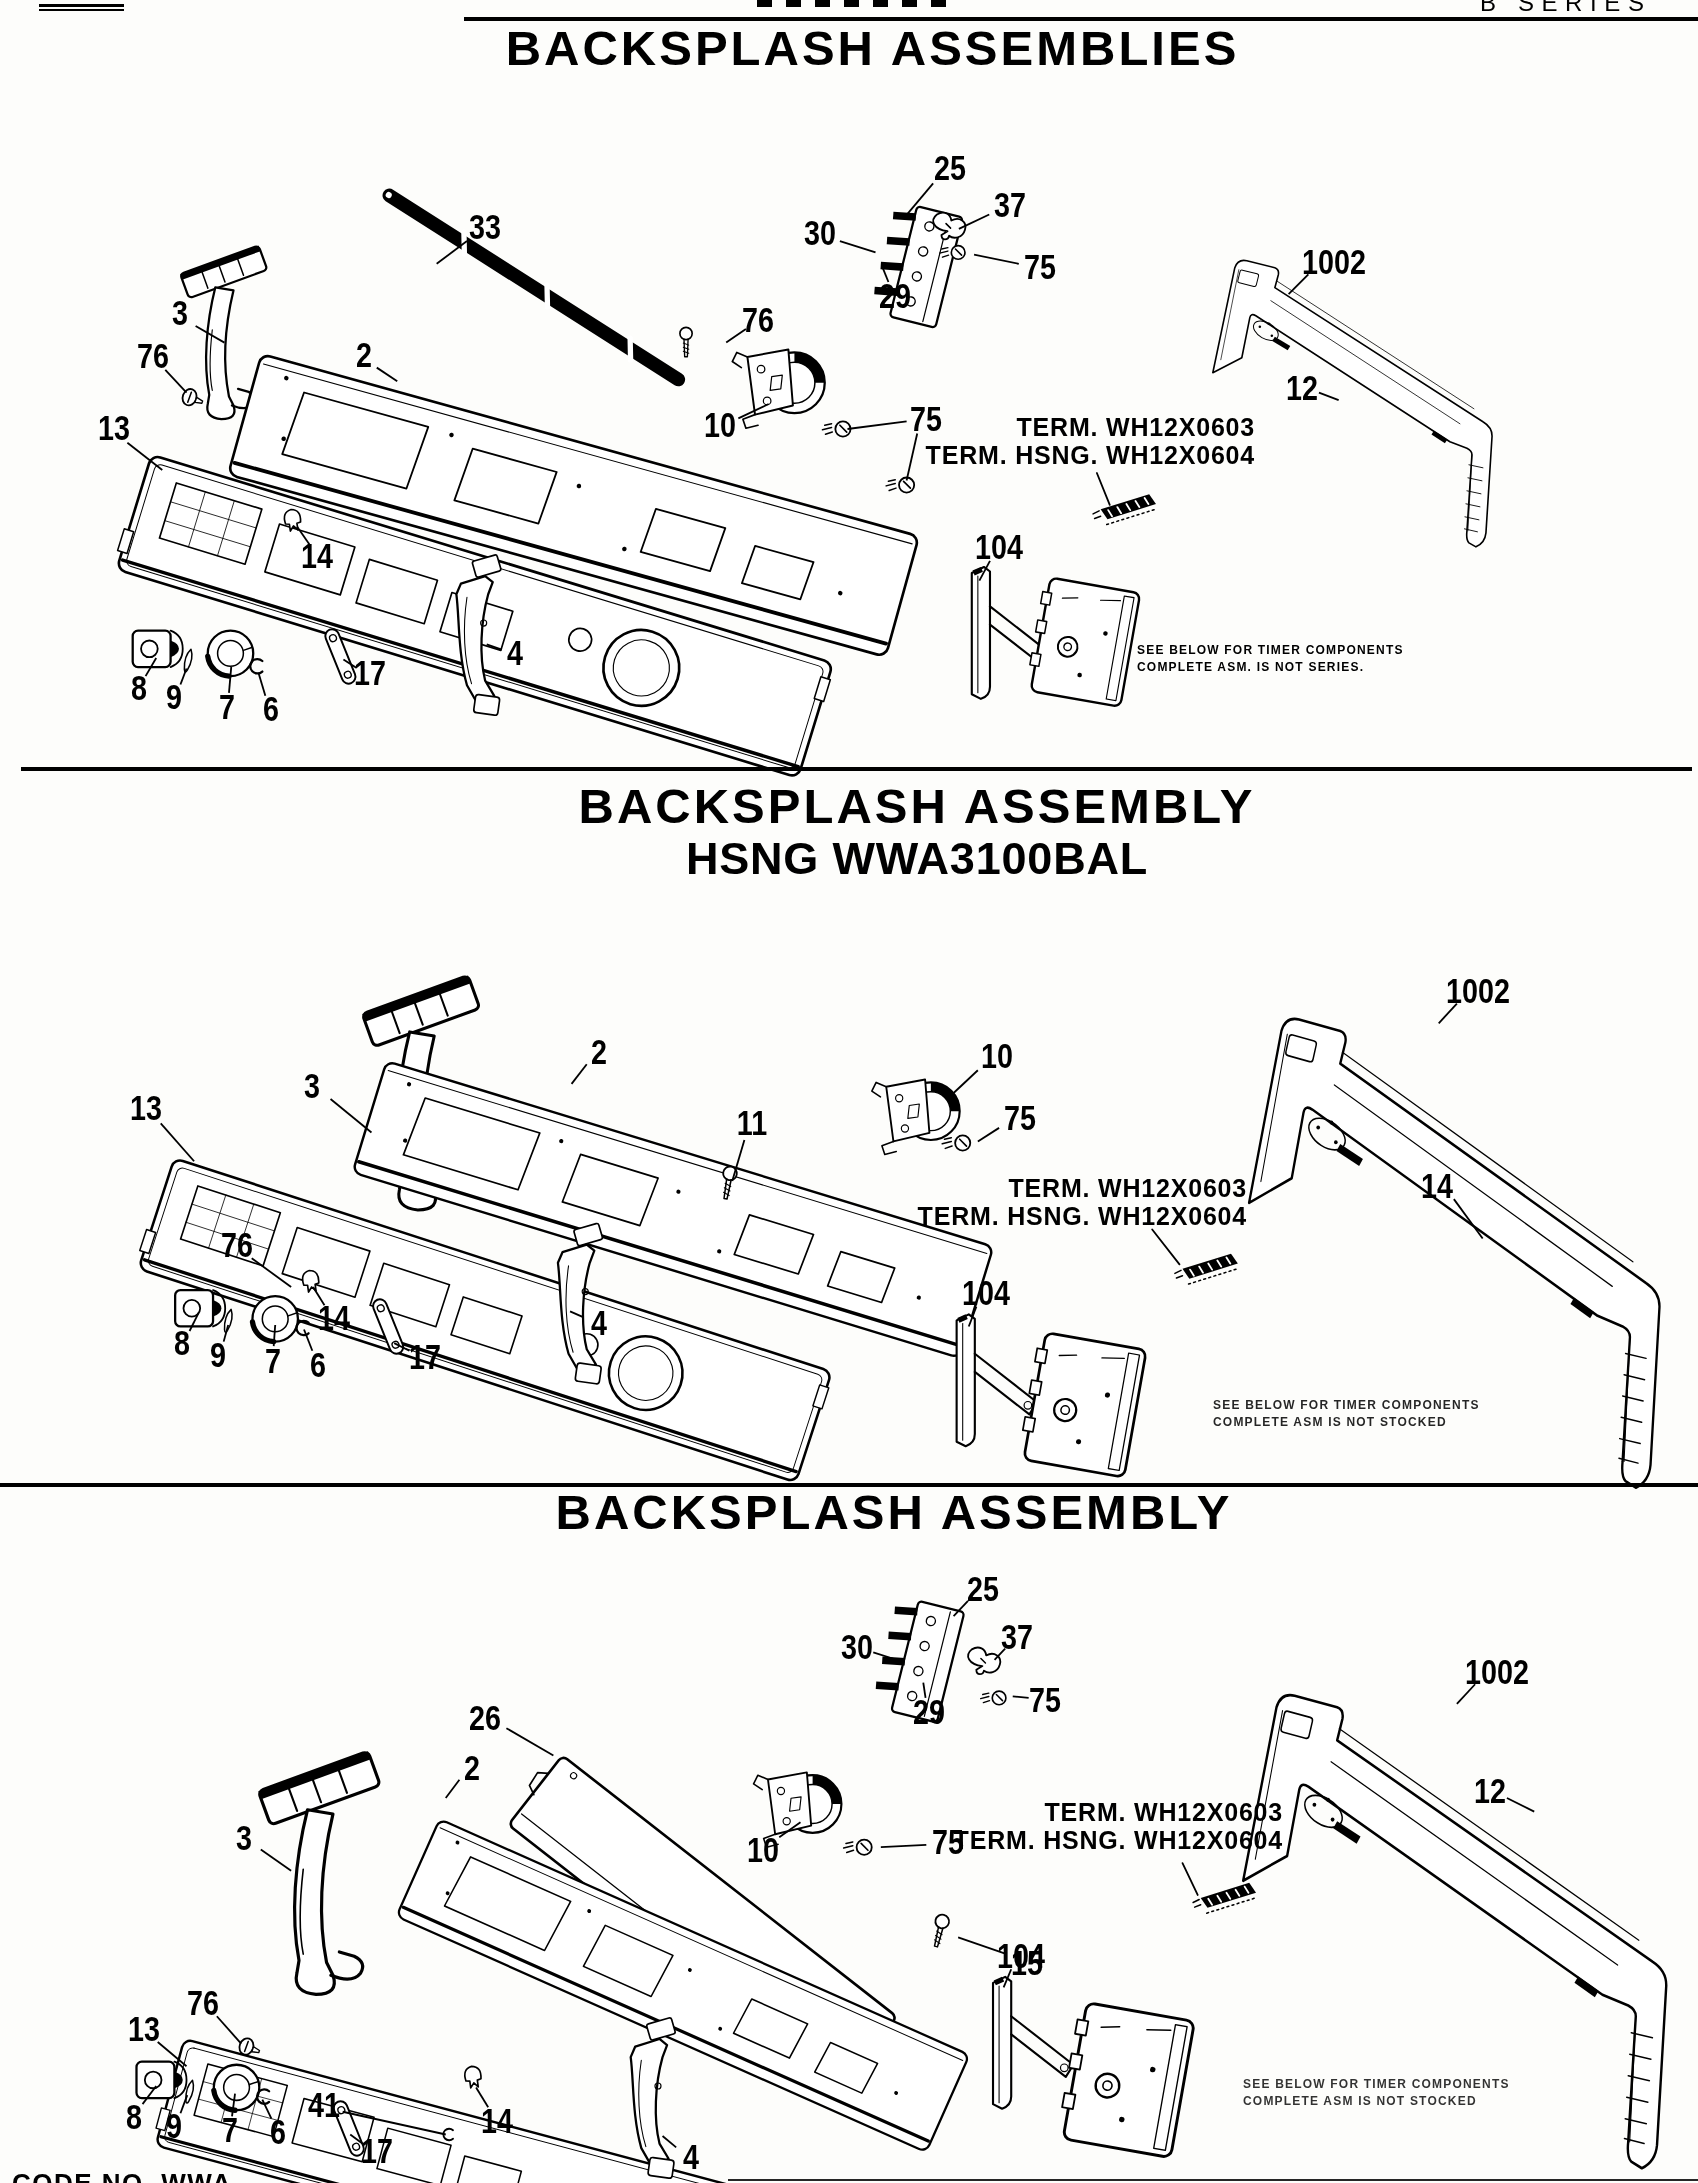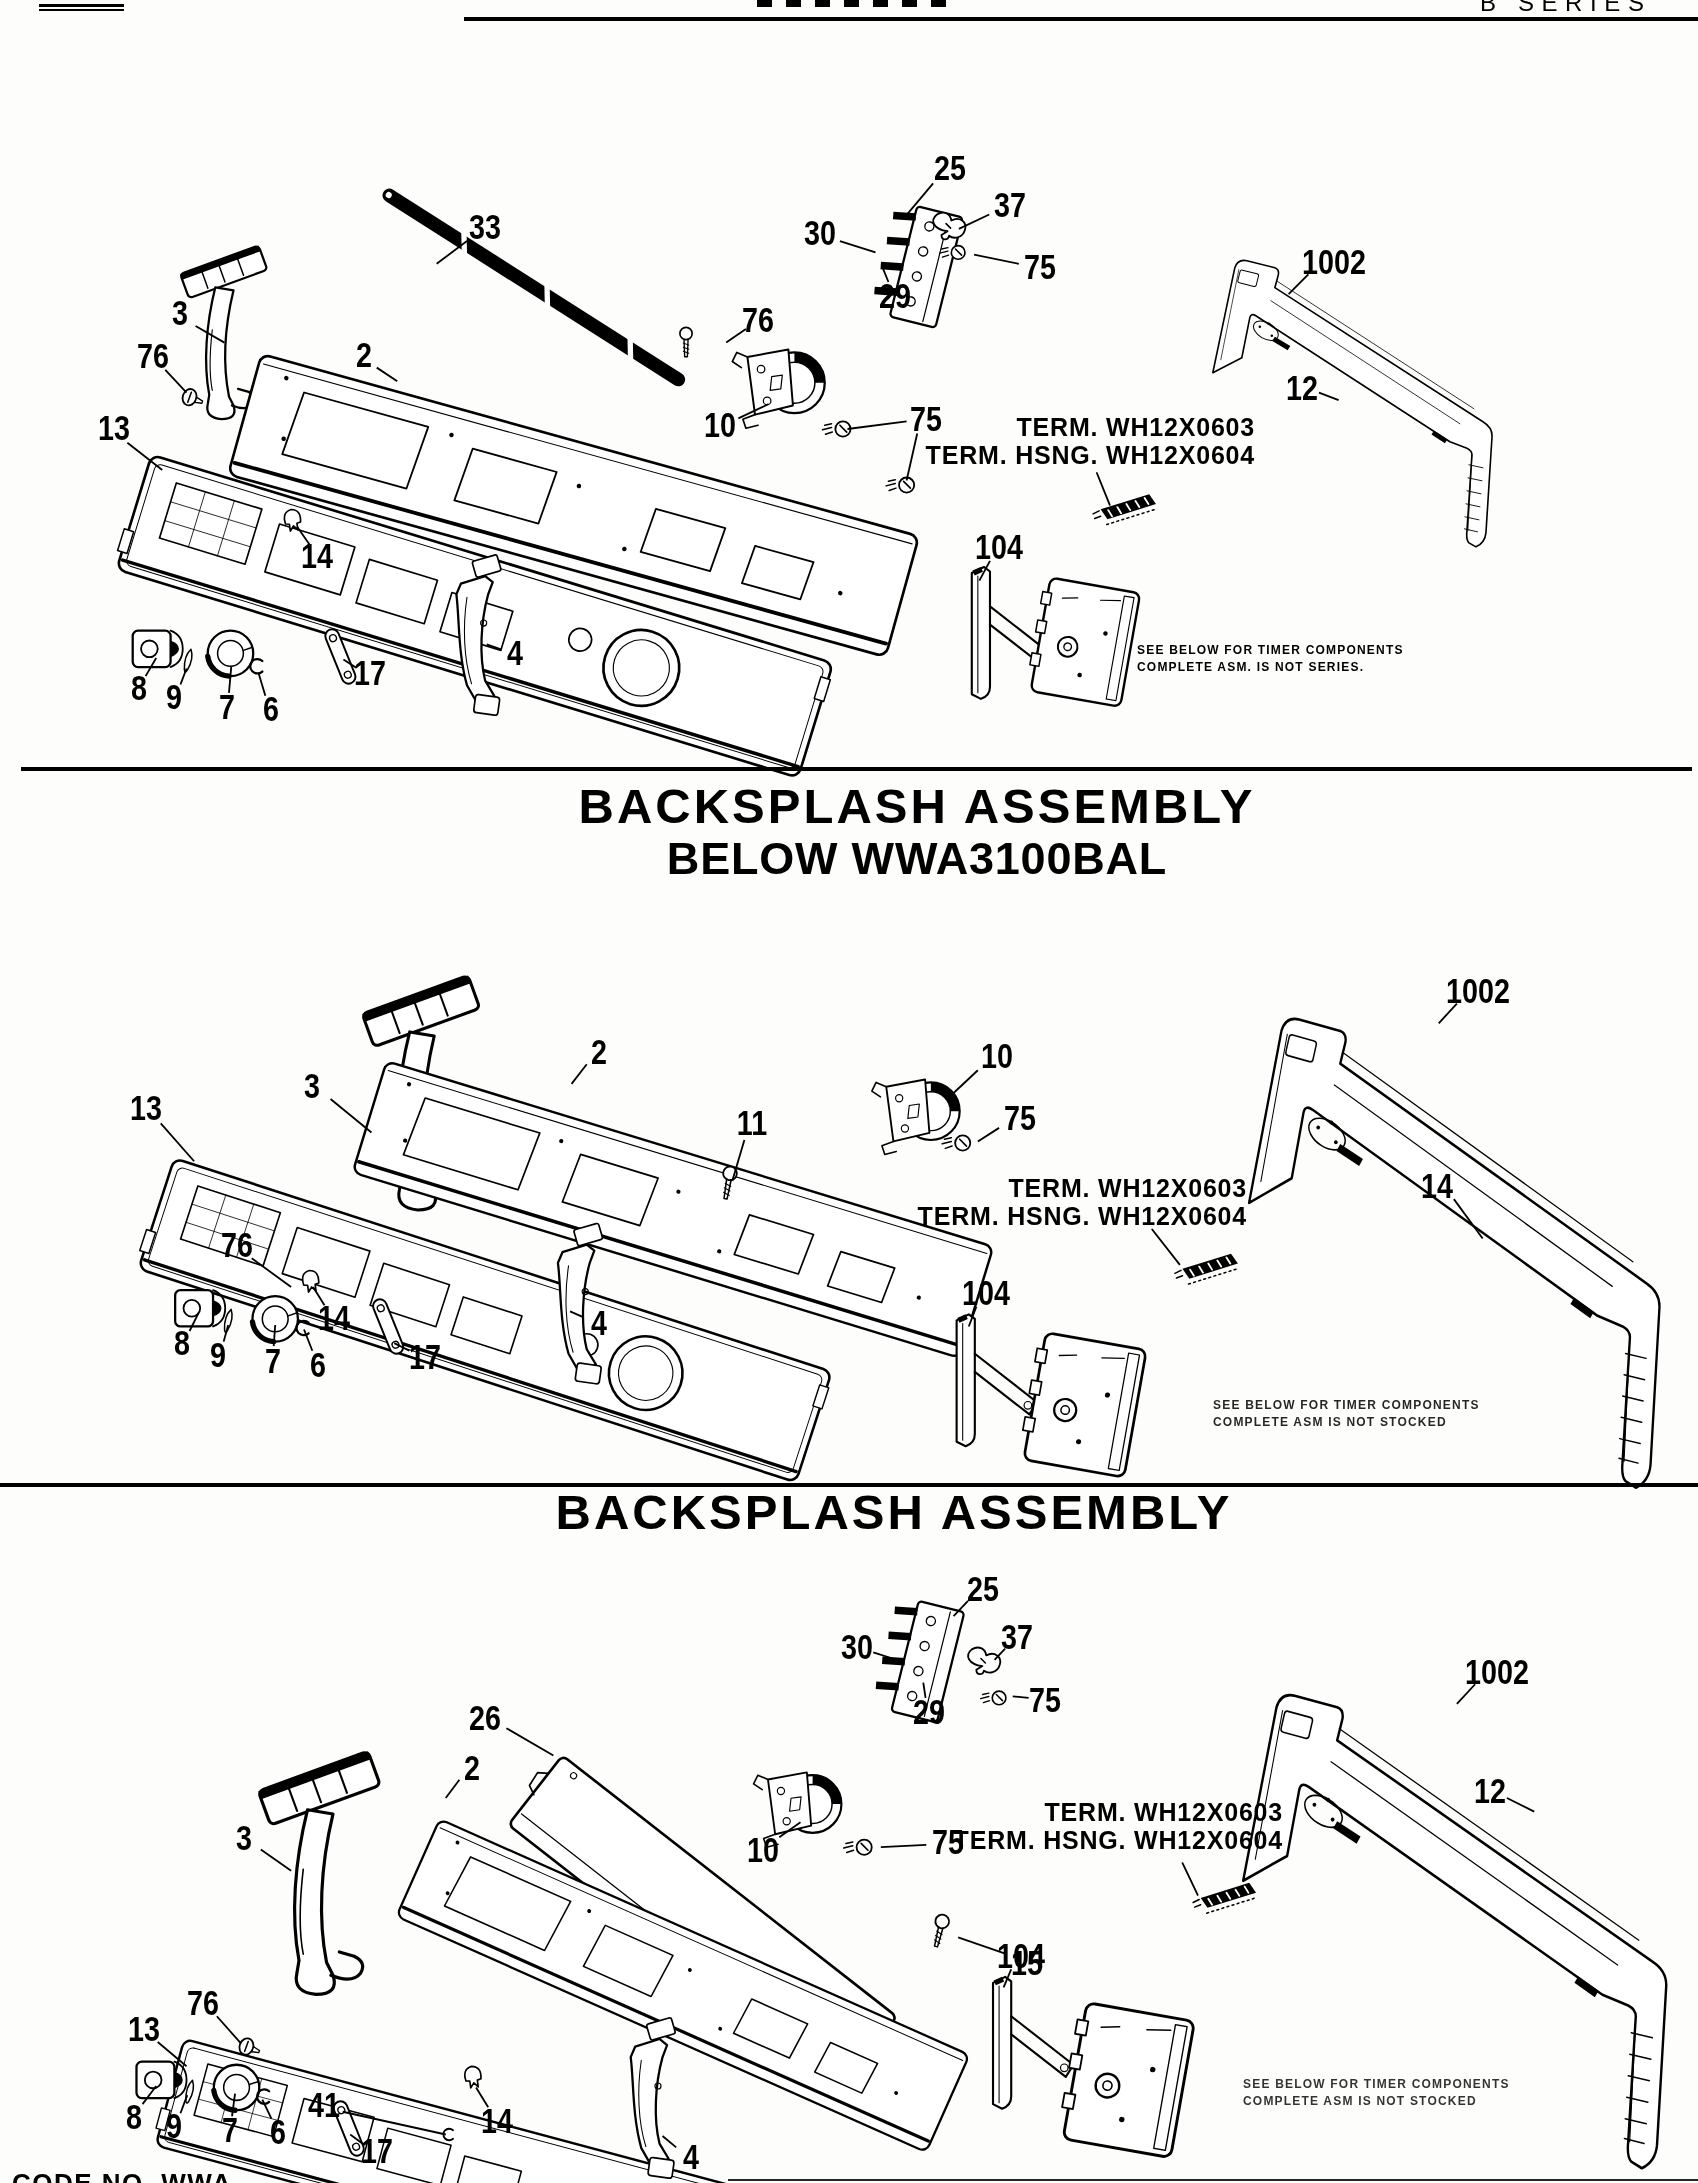--- a/index.html
+++ b/index.html
@@ -375,25 +375,26 @@
       <line x1="1334" y1="2598" x2="1324" y2="2622" stroke="#000" stroke-width="2.4"></line>
     </svg>
 
   <div class="rule hleft1"></div>
   <div class="rule hleft2"></div>
   <div class="hfrag"></div>
   <div class="hright">B SERIES</div>
   <div class="rule htoprule"></div>
 
   <div class="title" id="title-s1">
+    <div class="t1">BACKSPLASH ASSEMBLIES</div>
   </div>
   <div class="rule divrule-s2"></div>
   <div class="title" id="title-s2">
     <div class="t1">BACKSPLASH  ASSEMBLY</div>
-    <div class="t2">BELOW  WWA3100BAL</div>
+    <div class="t2">HSNG  WWA3100BAL</div>
   </div>
   <div class="rule divrule-s3"></div>
   <div class="title" id="title-s3">
     <div class="t1">BACKSPLASH ASSEMBLY</div>
   </div>
 
   <div class="term term-s1">
     <div>TERM. WH12X0603</div>
     <div>TERM. HSNG. WH12X0604</div>
   </div>

